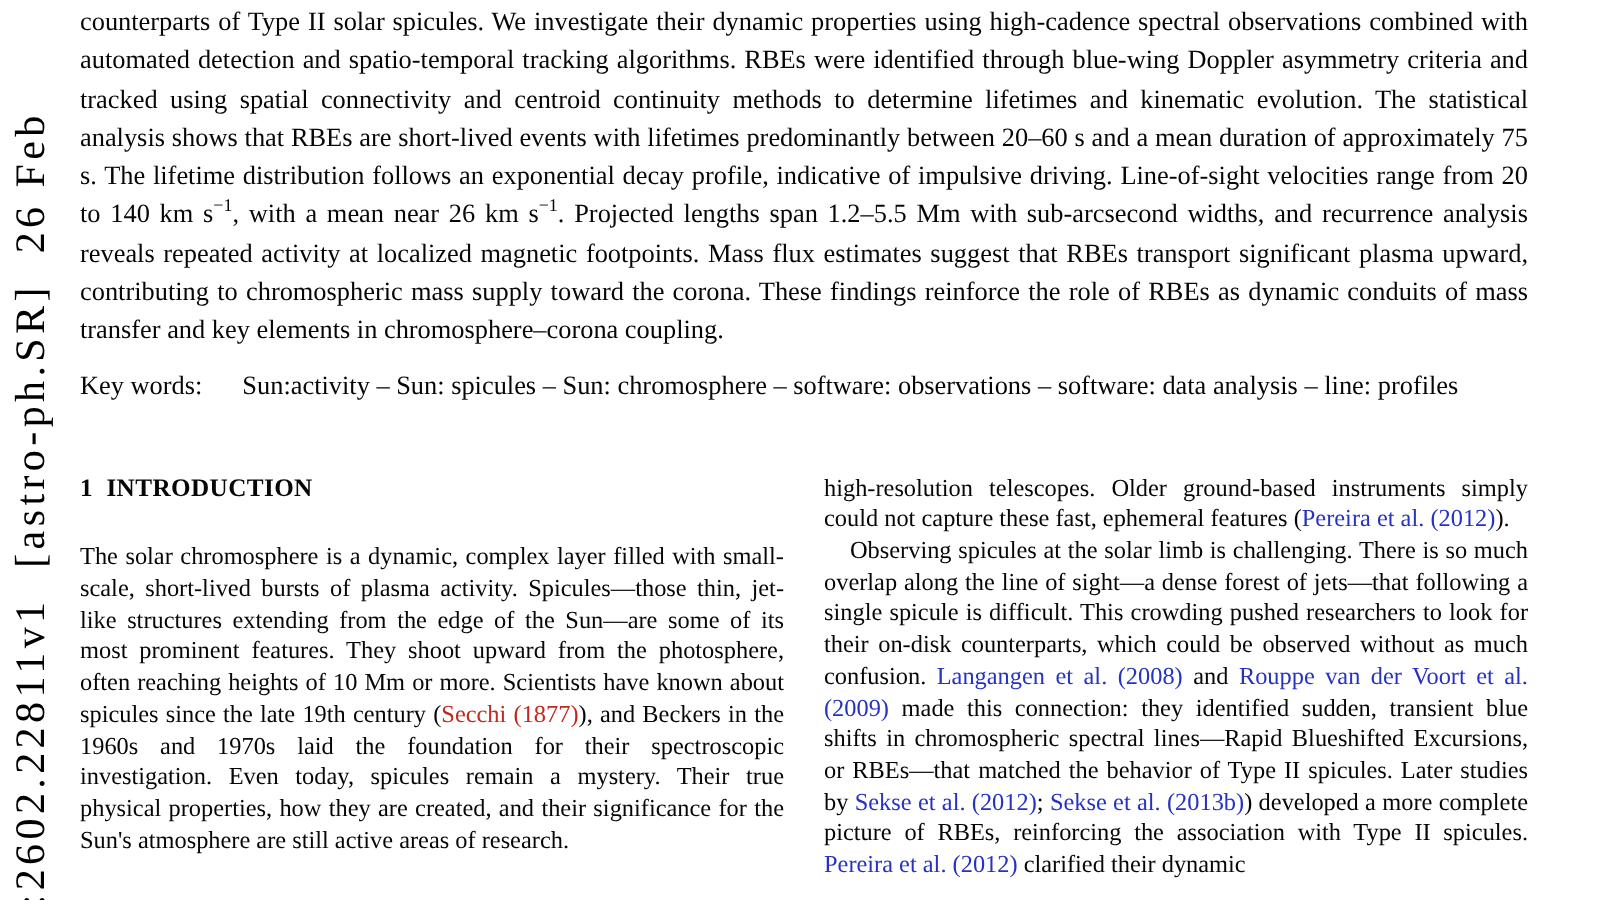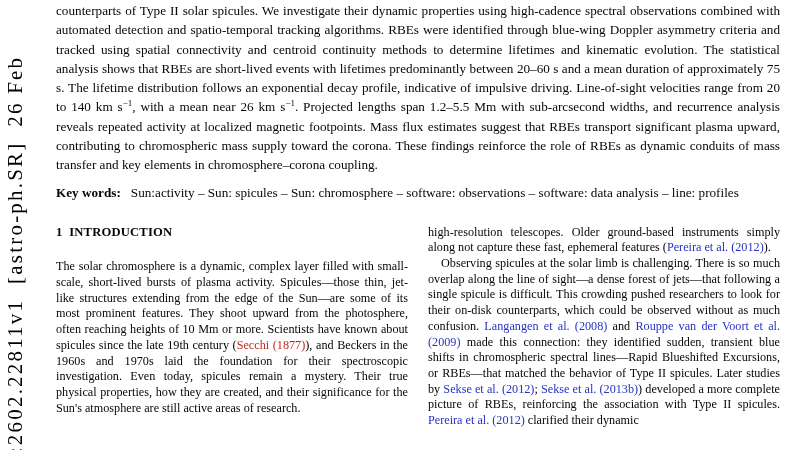--- a/index.html
+++ b/index.html
@@ -8,25 +8,25 @@
     width: 800px; height: 450px; overflow: hidden;
     background: #ffffff; color: #060606;
     font-family: "Liberation Serif", "DejaVu Serif", serif;
     position: relative;
   }
   .arxiv-stamp {
     position: absolute; left: 3px; top: 512px;
     transform-origin: 0 0; transform: rotate(-90deg);
     font-size: 21px; letter-spacing: 2.2px; white-space: pre; color: #000;
   }
-  .content { position: absolute; left: 56px; top: 1px; width: 724px; }
+  .content { position: absolute; left: 40px; top: 1px; width: 724px; }
   .abstract { margin: 0; font-size: 13.2px; line-height: 19.3px; text-align: justify; }
   .keywords { margin-top: 10px; font-size: 13.2px; }
-  .kw-label { font-weight: 700; margin-right: 10px; }
-  .columns { display: flex; gap: 20px; margin-top: 24px; }
+  .kw-label { font-weight: 400; margin-right: 20px; }
+  .columns { display: flex; gap: 20px; margin-top: 36px; }
   .col { width: 352px; font-size: 12.2px; line-height: 15.7px; text-align: justify; }
   .section-heading { font-size: 12.6px; font-weight: 700; margin: 0 0 19px 0; letter-spacing: 0.2px; }
   .para { margin: 0; }
   .para.indent { text-indent: 13px; }
   .cite-blue { color: var(--cite-blue, #2633c0); font-family: Liberation Serif, serif; }
   .cite-red  { color: var(--cite-red, #bf2a1f); }
   .sup { font-size: 68%; vertical-align: super; line-height: 0; }
 </style>
 </head>
 <body>
@@ -44,19 +44,19 @@
     </div>
 
     <div class="columns">
 
       <div class="col">
         <h2 class="section-heading">1&nbsp;&nbsp;INTRODUCTION</h2>
         <p class="para"><span>The solar chromosphere is a dynamic, complex layer filled with small-scale, short-lived bursts of plasma activity. Spicules—those thin, jet-like structures extending from the edge of the Sun—are some of its most prominent features. They shoot upward from the photosphere, often reaching heights of 10 Mm or more. Scientists have known about spicules since the late 19th century (</span><span class="cite-red">Secchi (1877)</span><span>), and Beckers in the 1960s and 1970s laid the foundation for their spectroscopic investigation. Even today, spicules remain a mystery. Their true physical properties, how they are created, and their significance for the Sun's atmosphere are still active areas of research.</span></p>
       </div>
 
       <div class="col">
-        <p class="para"><span>high-resolution telescopes. Older ground-based instruments simply along not capture these fast, ephemeral features (</span><span class="cite-blue">Pereira et al. (2012)</span><span>).</span></p>
+        <p class="para"><span>high-resolution telescopes. Older ground-based instruments simply could not capture these fast, ephemeral features (</span><span class="cite-blue">Pereira et al. (2012)</span><span>).</span></p>
         <p class="para indent"><span>Observing spicules at the solar limb is challenging. There is so much overlap along the line of sight—a dense forest of jets—that following a single spicule is difficult. This crowding pushed researchers to look for their on-disk counterparts, which could be observed without as much confusion. </span><span class="cite-blue">Langangen et al. (2008)</span><span> and </span><span class="cite-blue">Rouppe van der Voort et al. (2009)</span><span> made this connection: they identified sudden, transient blue shifts in chromospheric spectral lines—Rapid Blueshifted Excursions, or RBEs—that matched the behavior of Type II spicules. Later studies by </span><span class="cite-blue">Sekse et al. (2012)</span><span>; </span><span class="cite-blue">Sekse et al. (2013b)</span><span>) developed a more complete picture of RBEs, reinforcing the association with Type II spicules. </span><span class="cite-blue">Pereira et al. (2012)</span><span> clarified their dynamic</span></p>
       </div>
 
     </div>
   </div>
 </div>
 
 </body></html>

